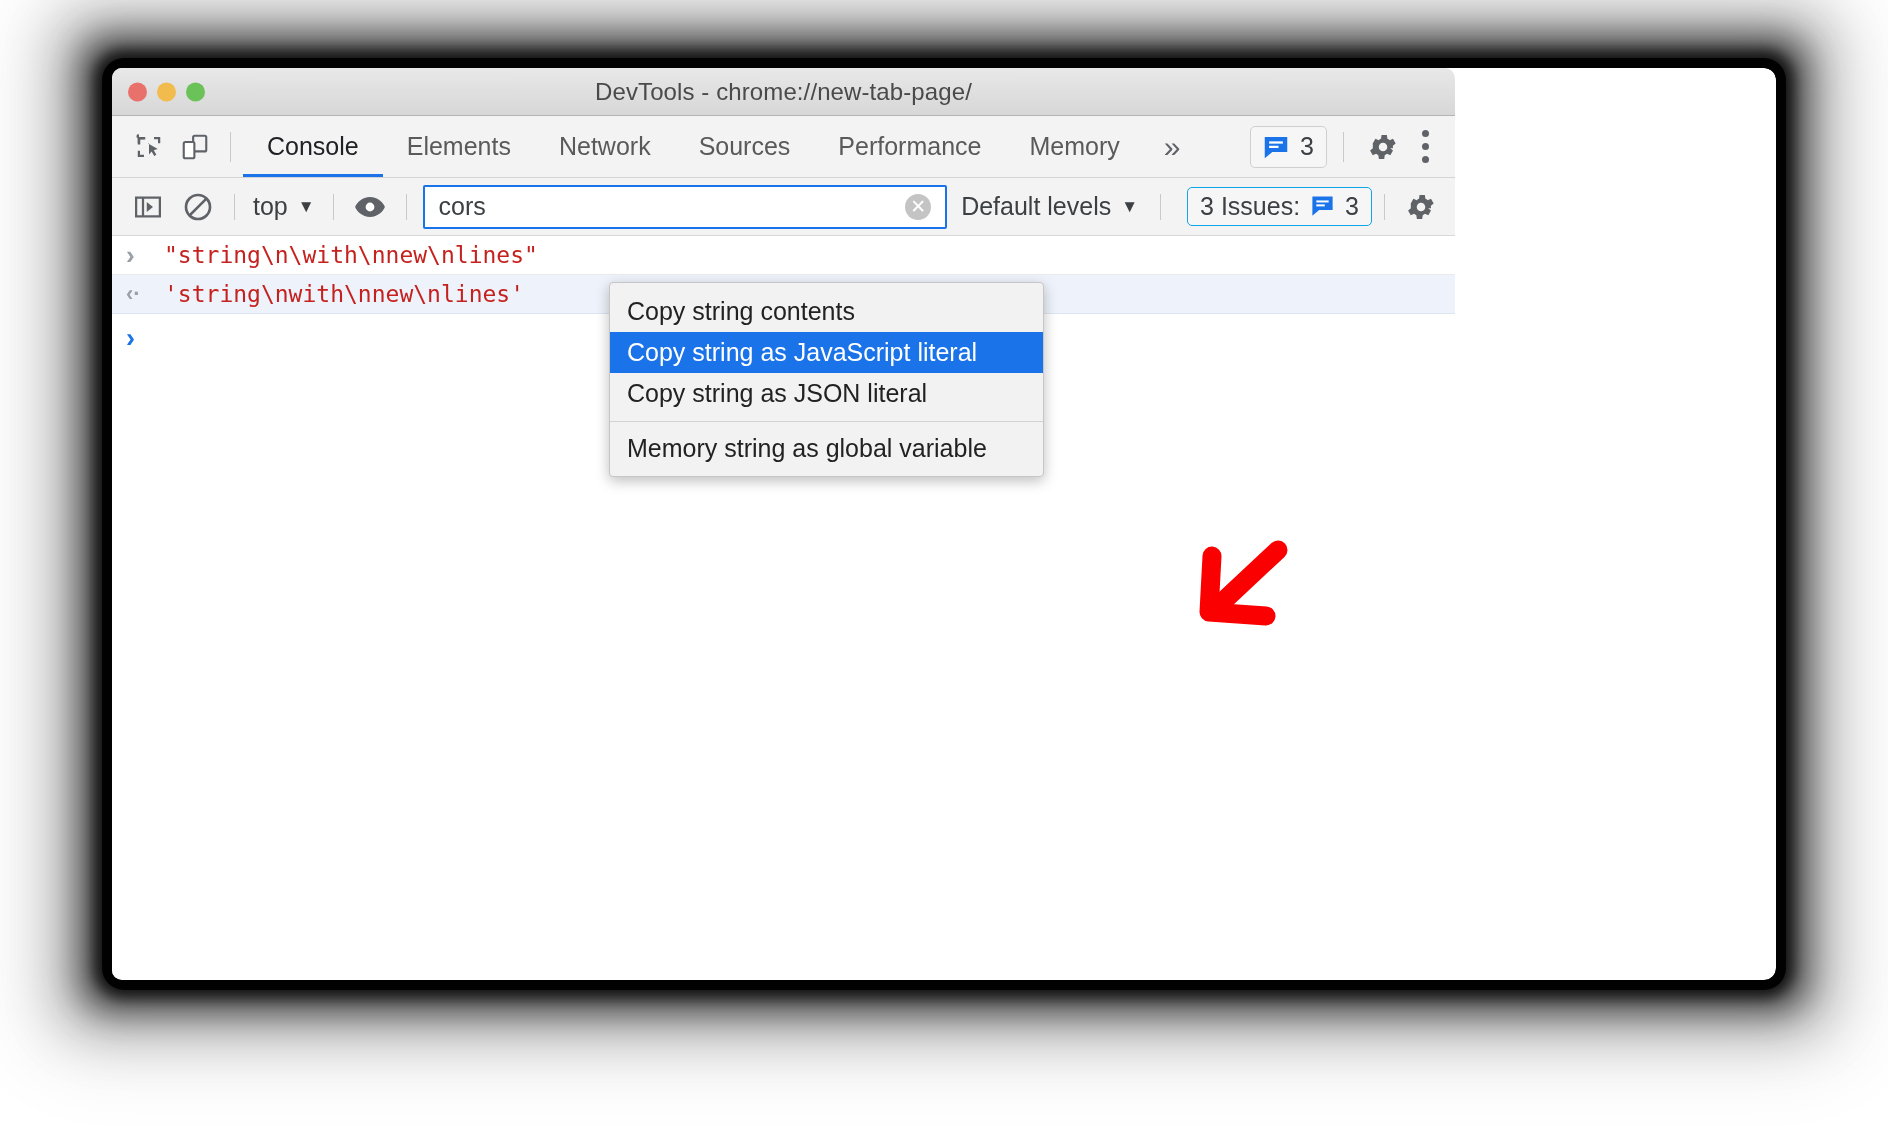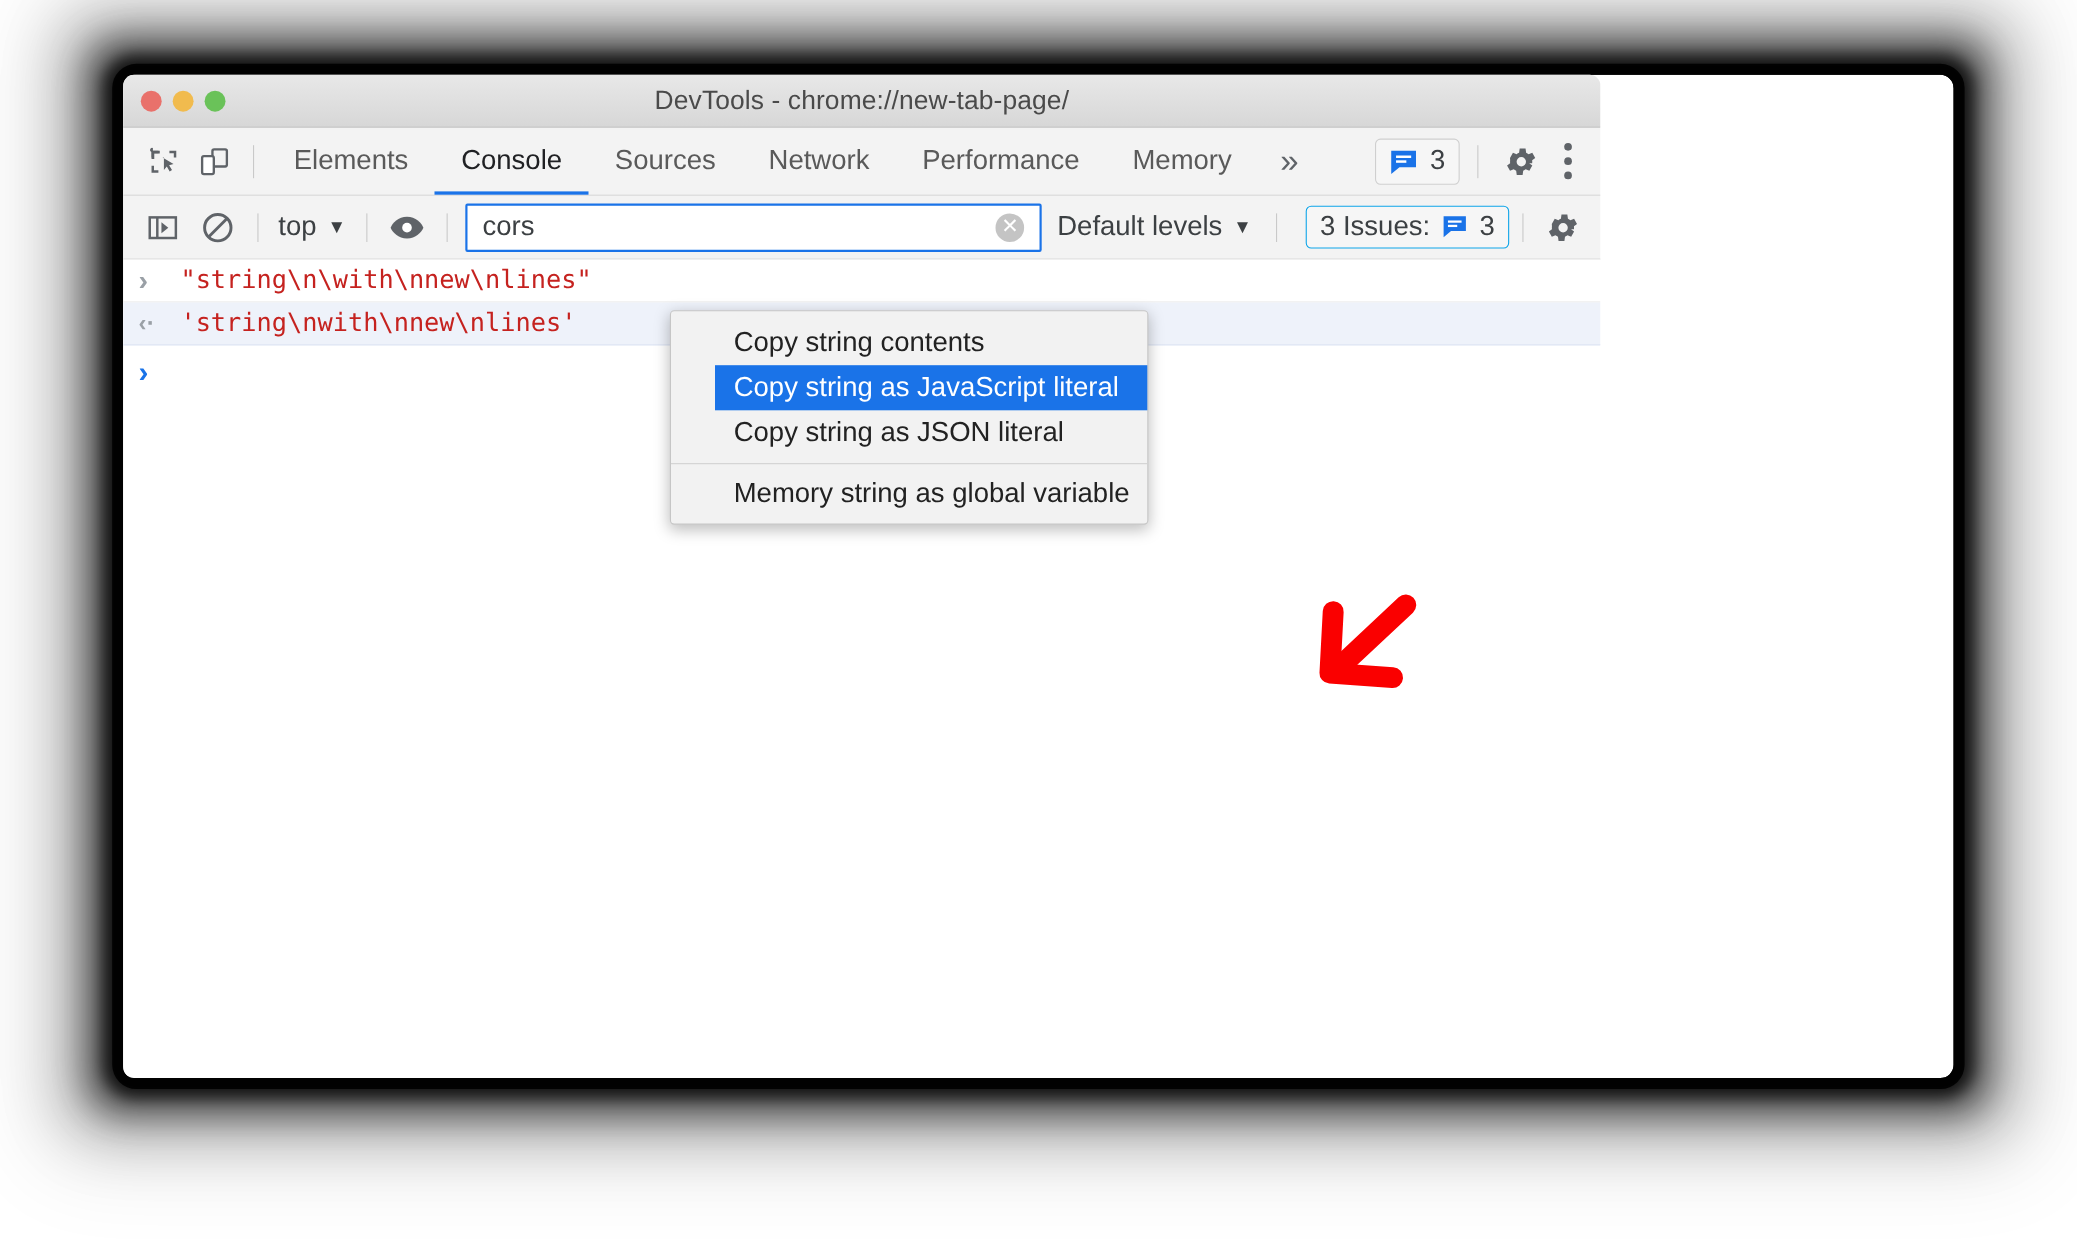--- a/index.html
+++ b/index.html
@@ -174,21 +174,21 @@
     background: #f2f2f2;
     border: 1px solid #c6c6c6;
     border-radius: 4px;
     box-shadow: 0 4px 14px rgba(0,0,0,0.26);
     padding: 8px 0 7px 0;
   }
   .ctx-item {
     height: 41px;
     display: flex; align-items: center;
     padding-left: 17px;
-    font-size: 25px; color: #222222; margin-left: 40px;
+    font-size: 25px; color: #222222;
   }
   .ctx-item.selected { background: #1a73e8; color: #ffffff; }
   .ctx-sep { height: 1px; background: #d2d2d2; margin: 7px 0 6px 0; }
 
   
   #red-arrow {
     position: absolute;
     left: 1078px; top: 300px;
     width: 100px; height: 100px;
     pointer-events: none;
@@ -224,24 +224,24 @@
     <div class="tb-icon-btn">
       <svg width="30" height="30" viewBox="0 0 24 24">
         <rect x="10.5" y="3" width="10.5" height="12.5" rx="1.2" fill="none" stroke="#5f6368" stroke-width="1.7"></rect>
         <rect x="3" y="8" width="8.5" height="13" rx="1.3" fill="#ffffff" stroke="#5f6368" stroke-width="1.7"></rect>
       </svg>
     </div>
 
     <div class="vdiv"></div>
 
     <div id="tabs">
+      <div class="tab active">Console</div>
       <div class="tab">Elements</div>
-      <div class="tab active">Console</div>
+      <div class="tab">Network</div>
       <div class="tab">Sources</div>
-      <div class="tab">Network</div>
       <div class="tab">Performance</div>
       <div class="tab">Memory</div>
       <div class="tab more">»</div>
     </div>
 
     <div id="tabbar-right">
       <div id="issues-chip">
         <svg width="30" height="30" viewBox="0 0 24 24">
           <path d="M3 4h18v12H9l-6 5V4z" fill="#1a73e8"></path>
           <rect x="6.5" y="7.5" width="11" height="1.8" fill="#ffffff"></rect>

